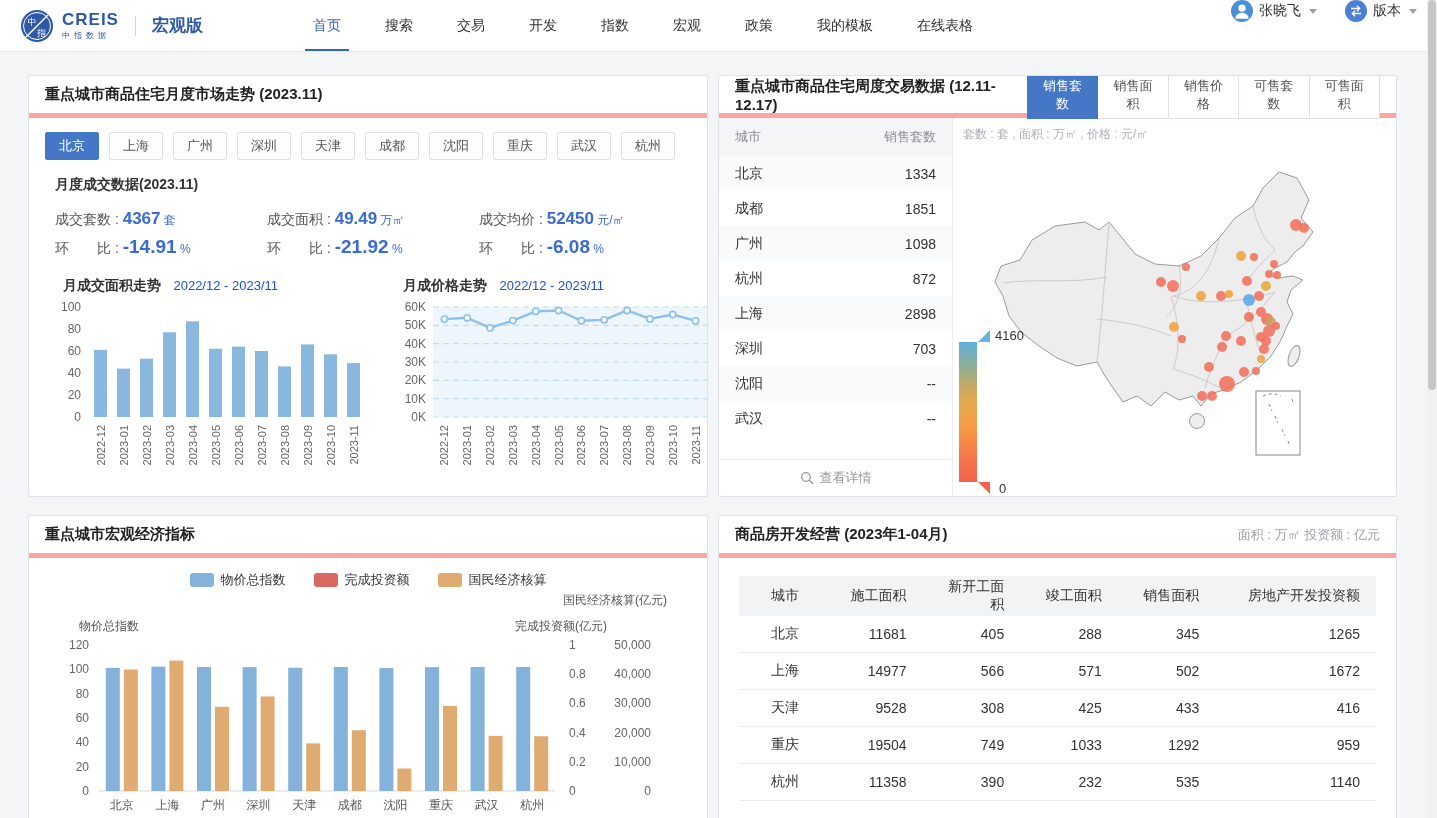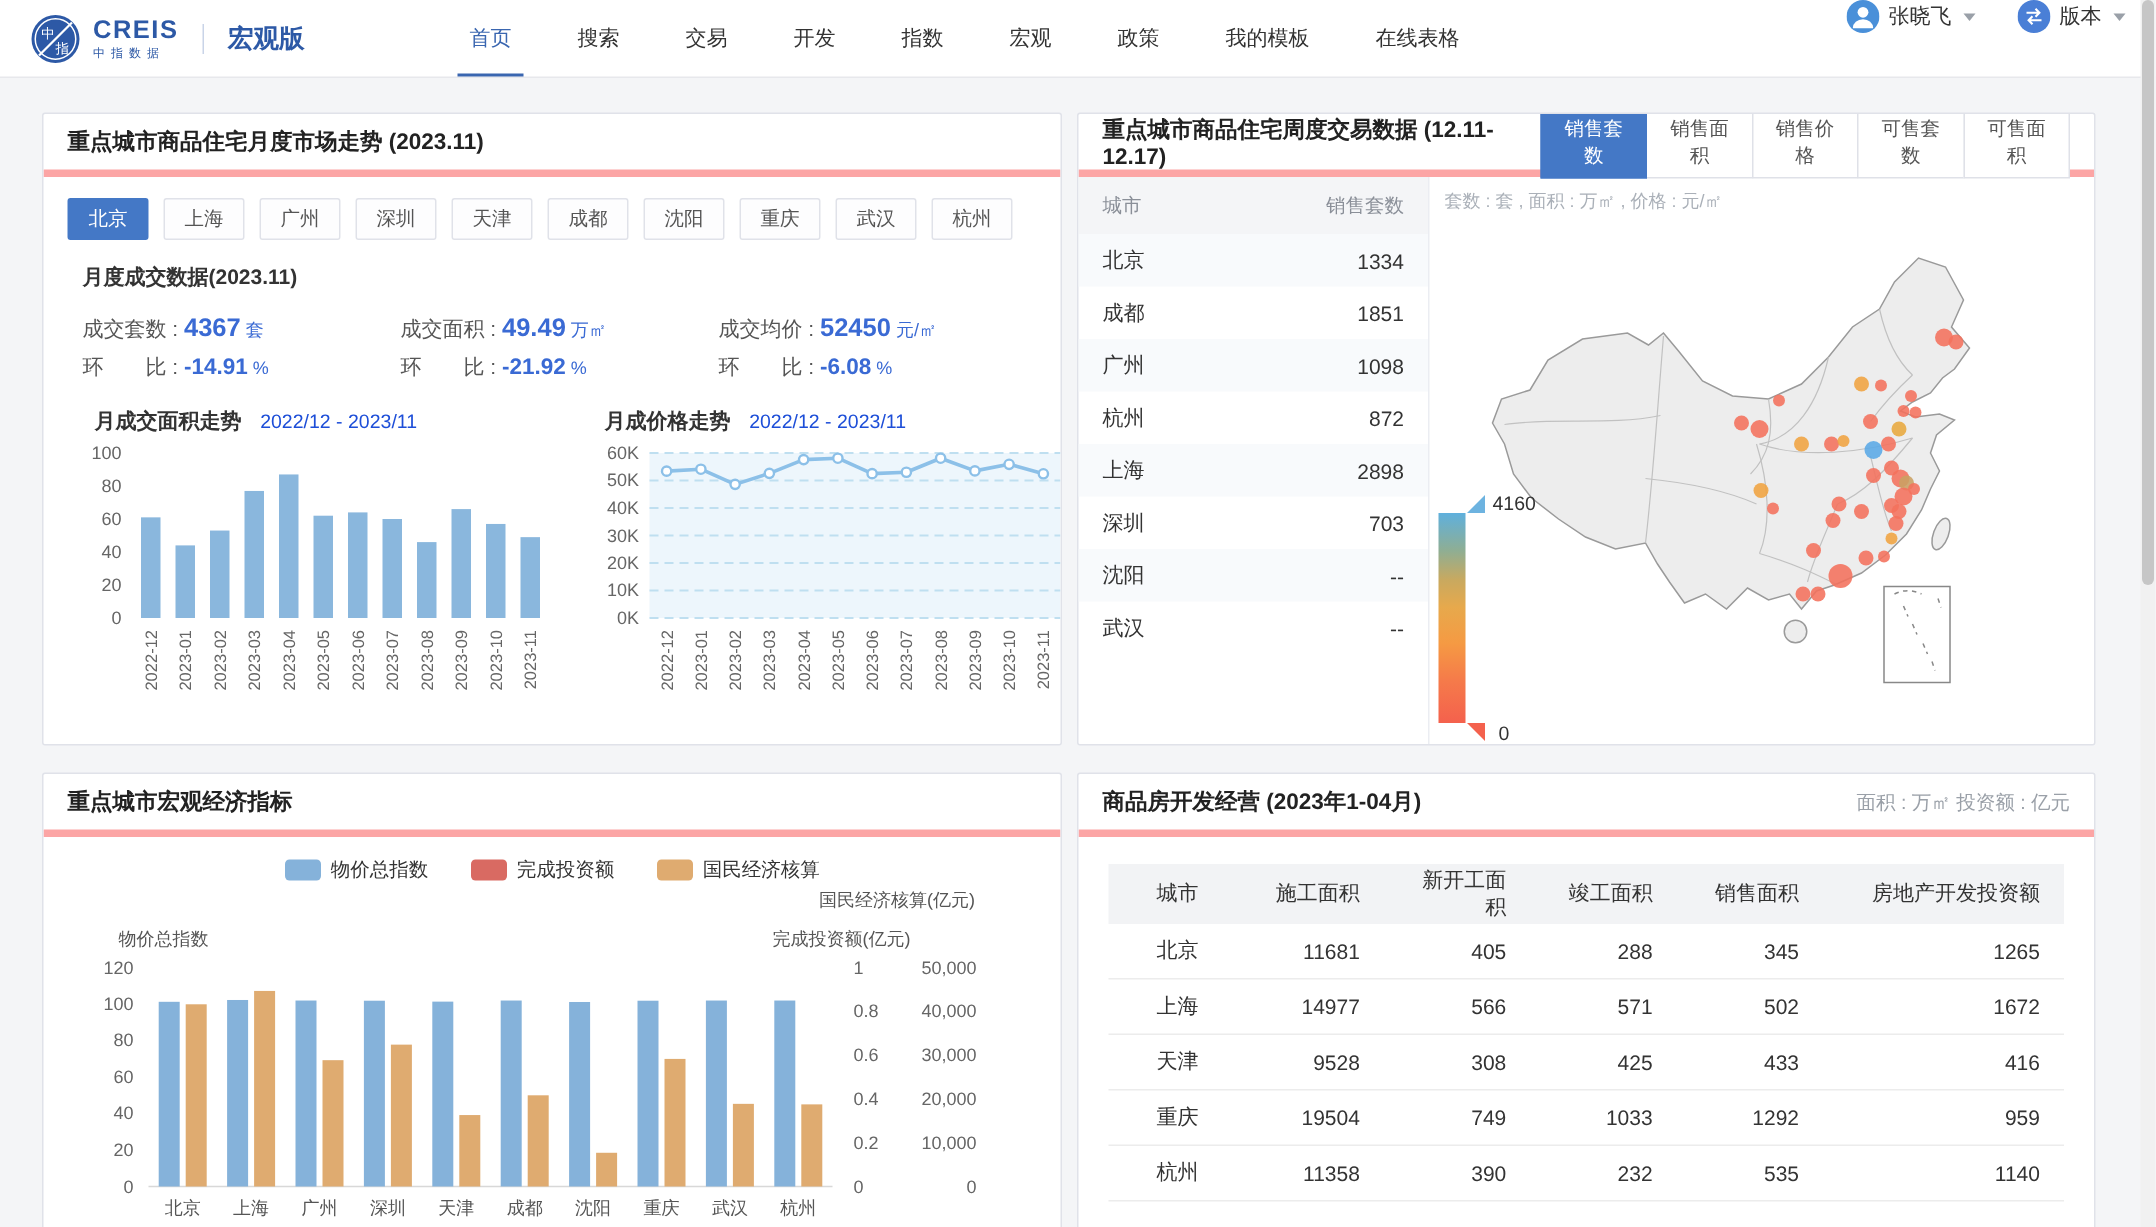--- a/index.html
+++ b/index.html
@@ -37,21 +37,21 @@
   
   .city-tabs { display:flex; gap:10px; padding:14px 16px 0 16px; }
   .city-tab { font-size:13px; color:#555; background:#fdfdfe; border:1px solid #e0e2e9;
               padding:4px 13px; border-radius:2px; cursor:pointer; }
   .city-tab.active { background:#4478c6; border-color:#4478c6; color:#fff; }
   .data-title { font-size:14px; font-weight:bold; color:#333; margin:16px 16px 0 26px; }
   .metrics { display:flex; padding:8px 16px 0 26px; }
   .metric { width:213px; }
   .metric-line { font-size:14px; color:#555; margin-top:7px; white-space:nowrap; }
   .metric-value { font-size:17px; font-weight:bold; color:#3a6ad4; }
-  .metric-mom { font-size:15px; font-weight:bold; color:#3a6ad4; }
+  .metric-mom { font-size:19px; font-weight:bold; color:#3a6ad4; }
   .metric-unit { font-size:12px; color:#3a6ad4; }
   .mini-charts { display:flex; gap:14px; padding:18px 8px 0 16px; }
   .mini-chart { width:326px; }
   .chart-title-row { padding-left:18px; white-space:nowrap; }
   .ct { font-size:14px; font-weight:bold; color:#333; }
   .cs { font-size:13px; color:#1d4ed8; margin-left:8px; }
 
   
   .week-tabs { display:flex; }
   .week-tab { font-size:13px; color:#555; background:#fff; border:1px solid #dfe1e8;
@@ -81,21 +81,21 @@
   .scale-min { position:absolute; bottom:-14px; left:40px; font-size:13px; color:#333; }
 
   
   .macro-body { position:relative; }
   .macro-legend { display:flex; justify-content:center; gap:28px; margin-top:13px; }
   .legend-item { display:flex; align-items:center; gap:7px; font-size:13px; color:#333; }
   .legend-swatch { width:24px; height:14px; border-radius:3px; }
   .axis-label { position:absolute; font-size:12px; color:#555; }
   .axis-l { left:50px; top:102px; }
   .axis-r1 { right:100px; top:102px; }
-  .axis-r2 { right:57px; top:76px; }
+  .axis-r2 { right:40px; top:76px; }
 
   
   .dev-note { font-size:13px; color:#9aa0a8; }
   .dev-table { margin:18px 20px 0 20px; }
   .dev-hrow, .dev-row { display:grid; grid-template-columns:110px 1fr 1fr 1fr 1fr 1.4fr; align-items:center; }
   .dev-hrow { background:#f2f3f5; height:40px; font-size:14px; color:#333; }
   .dev-row { height:37px; font-size:14px; color:#333; border-bottom:1px solid #ececec; }
   .dcell { text-align:right; padding-right:40px; }
   .dcell.first { text-align:left; padding-left:32px; padding-right:0; }
   .dcell.last { padding-right:16px; }
@@ -331,20 +331,27 @@
               </div>
               <div class="wt-row alt">
                 <span>沈阳</span>
                 <span>--</span>
               </div>
               <div class="wt-row">
                 <span>武汉</span>
                 <span>--</span>
               </div>
             </div>
+          <div class="week-detail">
+            <svg width="14" height="14" viewBox="0 0 14 14">
+              <circle cx="6" cy="6" r="4.3" fill="none" stroke="#999" stroke-width="1.3"></circle>
+              <line x1="9.3" y1="9.3" x2="13" y2="13" stroke="#999" stroke-width="1.3"></line>
+            </svg>
+            <span>查看详情</span>
+          </div>
         </div>
         <div class="week-right">
           <div class="unit-note">套数 : 套 , 面积 : 万㎡ , 价格 : 元/㎡</div>
           <div class="map-wrap">
             <svg id="china-map-svg" width="430" height="330" viewBox="0 0 430 330" style="margin-left:4px">
               <path d="M63,116 L75,96 L98,82 L128,78 L142,86 L152,78 L162,90 L178,110 L198,120 L222,122 L244,112 L262,94 L278,74 L296,62 L306,44 L322,28 L340,34 L352,56 L344,74 L356,88 L346,102 L338,108 L330,118 L318,124 L310,130 L320,134 L336,132 L346,136 L334,146 L330,158 L336,170 L330,182 L324,196 L314,212 L300,226 L284,238 L266,246 L254,250 L244,262 L236,252 L222,256 L208,248 L194,262 L180,252 L166,258 L156,244 L148,232 L140,218 L120,222 L100,214 L82,202 L64,188 L52,172 L46,152 L38,138 L44,122 Z" fill="#ededed" stroke="#9a9a9a" stroke-width="1"></path>
               <circle cx="240" cy="277" r="7.5" fill="#ededed" stroke="#9a9a9a" stroke-width="1"></circle>
               <ellipse cx="337" cy="212" rx="5" ry="11" transform="rotate(20 337 212)" fill="#ededed" stroke="#9a9a9a" stroke-width="1"></ellipse>
               <g fill="none" stroke="#bdbdbd" stroke-width="0.8" opacity="0.9">
                 <path d="M152,80 C148,128 145,175 140,218"></path>

